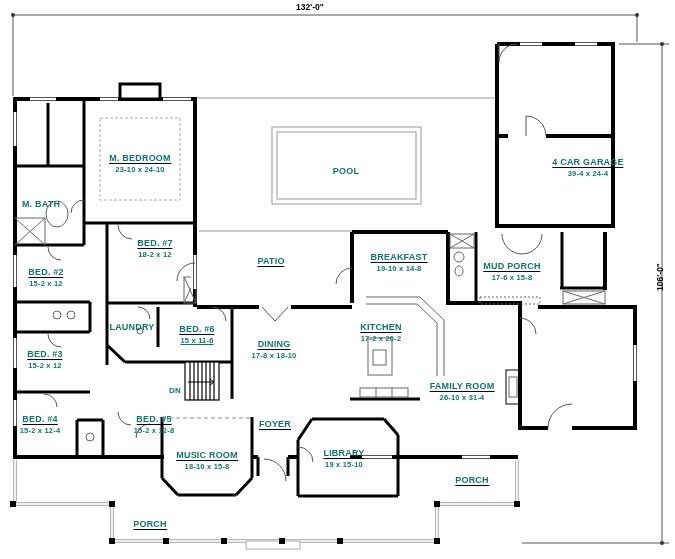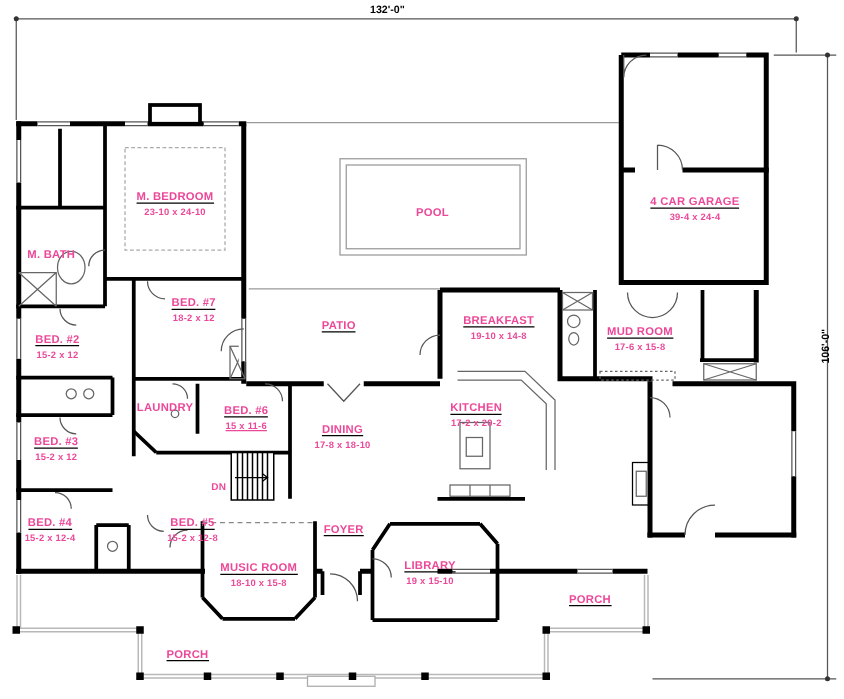--- a/index.html
+++ b/index.html
@@ -8,21 +8,21 @@
     width:675px;height:559px;
     background:#ffffff;
     font-family:"Liberation Sans", sans-serif;
     overflow:hidden;
   }
   .plan-wrap svg{position:absolute;left:0;top:0;}
   .lbl{
     position:absolute;
     transform:translateX(-50%);
     text-align:center;
-    color:#ec4899;
+    color:#0f766e;
     line-height:1.12;
     white-space:nowrap;
     z-index:5;
   }
   .lbl .nm{
     display:inline-block;
     font-weight:bold;
     font-size:9px;
     letter-spacing:.2px;
   }
@@ -266,35 +266,39 @@
     <span class="nm">POOL</span>
   </div>
   <div class="lbl" style="left:271px;top:250px;">
     <span class="nm u">PATIO</span>
   </div>
   <div class="lbl" style="left:399px;top:246px;">
     <span class="nm u">BREAKFAST</span>
     <span class="dm">19-10 x 14-8</span>
   </div>
   <div class="lbl" style="left:512px;top:255px;">
-    <span class="nm u">MUD ROOM</span>
+    <span class="nm u">MUD PORCH</span>
     <span class="dm">17-6 x 15-8</span>
   </div>
-  <div class="lbl" style="left:556px;top:151px;">
+  <div class="lbl" style="left:588px;top:151px;">
     <span class="nm u">4 CAR GARAGE</span>
     <span class="dm">39-4 x 24-4</span>
   </div>
   <div class="lbl" style="left:274px;top:333px;">
     <span class="nm u">DINING</span>
     <span class="dm">17-8 x 18-10</span>
   </div>
   <div class="lbl" style="left:381px;top:316px;">
     <span class="nm u">KITCHEN</span>
     <span class="dm">17-2 x 20-2</span>
   </div>
+  <div class="lbl" style="left:462px;top:375px;">
+    <span class="nm u">FAMILY ROOM</span>
+    <span class="dm">26-10 x 31-4</span>
+  </div>
   <div class="lbl" style="left:275px;top:413px;">
     <span class="nm u">FOYER</span>
   </div>
   <div class="lbl" style="left:207px;top:444px;">
     <span class="nm u">MUSIC ROOM</span>
     <span class="dm">18-10 x 15-8</span>
   </div>
   <div class="lbl" style="left:344px;top:442px;">
     <span class="nm u">LIBRARY</span>
     <span class="dm">19 x 15-10</span>

